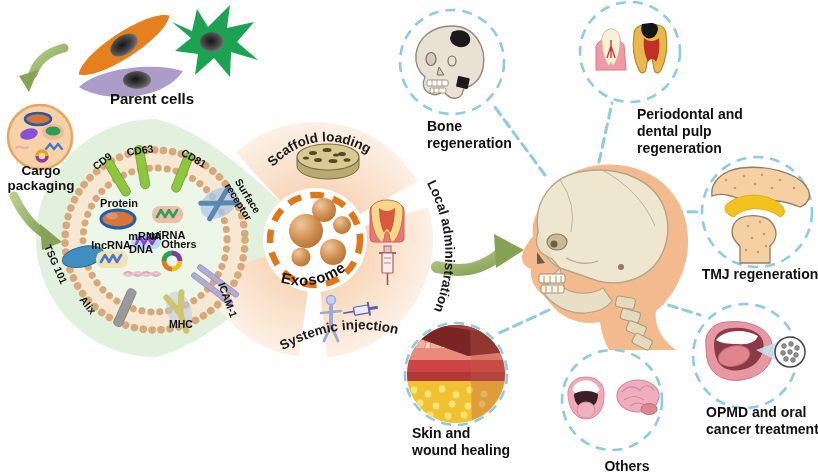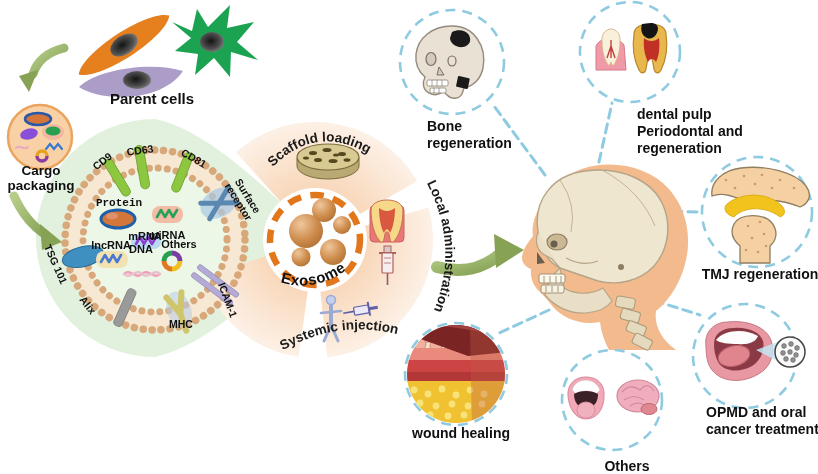--- a/index.html
+++ b/index.html
@@ -391,40 +391,41 @@
 <div class="lbl ctr mem" style="left:102px;top:161px;transform:translate(-50%,-50%) rotate(-38deg);">CD9</div>
 <div class="lbl ctr mem" style="left:140px;top:150px;transform:translate(-50%,-50%) rotate(-8deg);">CD63</div>
 <div class="lbl ctr mem" style="left:194px;top:158px;transform:translate(-50%,-50%) rotate(30deg);">CD81</div>
 <div class="lbl ctr mem" style="left:243px;top:199px;transform:translate(-50%,-50%) rotate(58deg);white-space:normal;width:56px;line-height:11px;">Surface receptor</div>
 <div class="lbl ctr mem" style="left:228px;top:300px;transform:translate(-50%,-50%) rotate(70deg);">ICAM-1</div>
 <div class="lbl ctr mem" style="left:181px;top:324px;">MHC</div>
 <div class="lbl ctr mem" style="left:88px;top:305px;transform:translate(-50%,-50%) rotate(52deg);">Alix</div>
 <div class="lbl ctr mem" style="left:56px;top:264px;transform:translate(-50%,-50%) rotate(66deg);">TSG 101</div>
 
 
-<div class="lbl ctr itm" style="left:119px;top:203px;font-family:Liberation Mono, monospace;">Protein</div>
+<div class="lbl ctr itm" style="left:119px;top:203px;">Protein</div>
 <div class="lbl ctr itm" style="left:167px;top:201px;margin-top:34px;">miRNA</div>
 <div class="lbl ctr itm" style="left:145px;top:228px;margin-top:8px;">mRNA</div>
 <div class="lbl ctr itm" style="left:111px;top:245px;">lncRNA</div>
 <div class="lbl ctr itm" style="left:179px;top:244px;">Others</div>
 <div class="lbl ctr itm" style="left:141px;top:249px;">DNA</div>
 
 
 <div class="lbl app" style="left:427px;top:118px;">
   <div>Bone</div>
   <div>regeneration</div>
 </div>
 <div class="lbl app" style="left:637px;top:106px;">
+  <div>Periodontal and</div>
   <div>dental pulp</div>
-  <div>Periodontal and</div>
   <div>regeneration</div>
 </div>
 <div class="lbl ctr app" style="left:760px;top:274px;">TMJ regeneration</div>
 <div class="lbl app" style="left:706px;top:404px;">
   <div>OPMD and oral</div>
   <div>cancer treatment</div>
 </div>
 <div class="lbl ctr app" style="left:627px;top:466px;">Others</div>
 <div class="lbl app" style="left:412px;top:425px;">
+  <div>Skin and</div>
   <div>wound healing</div>
 </div>
 
 </div>
 
 </body></html>

